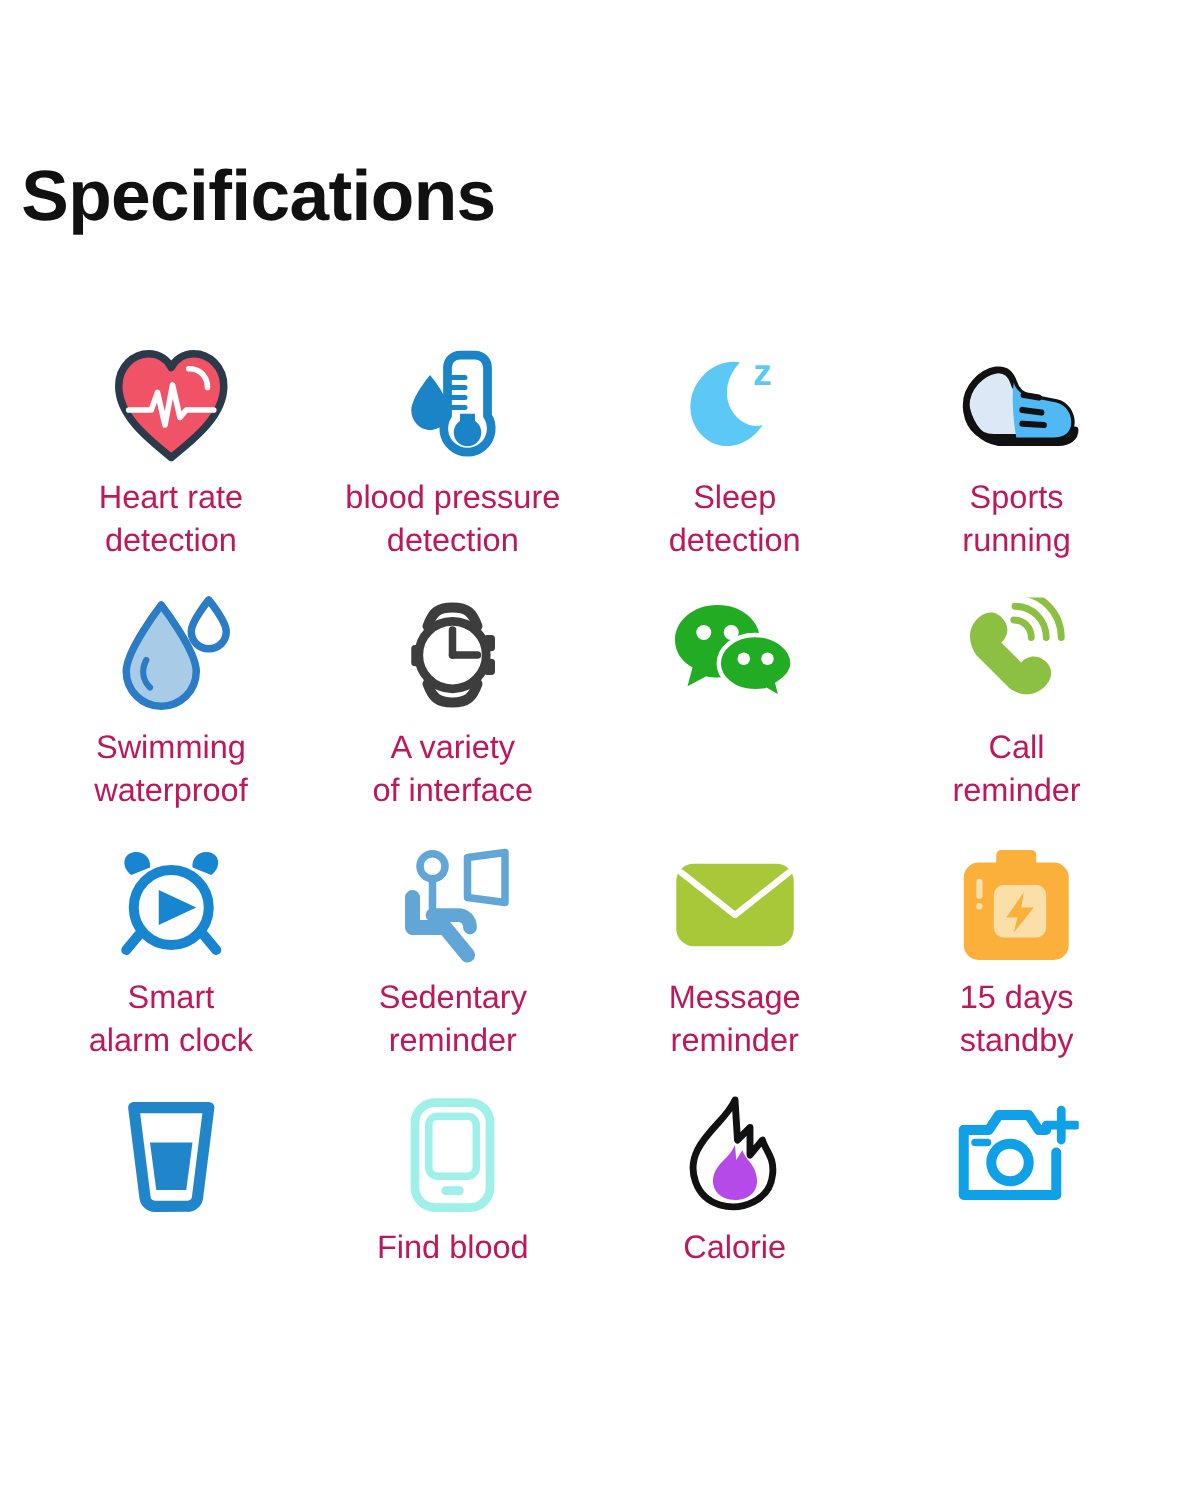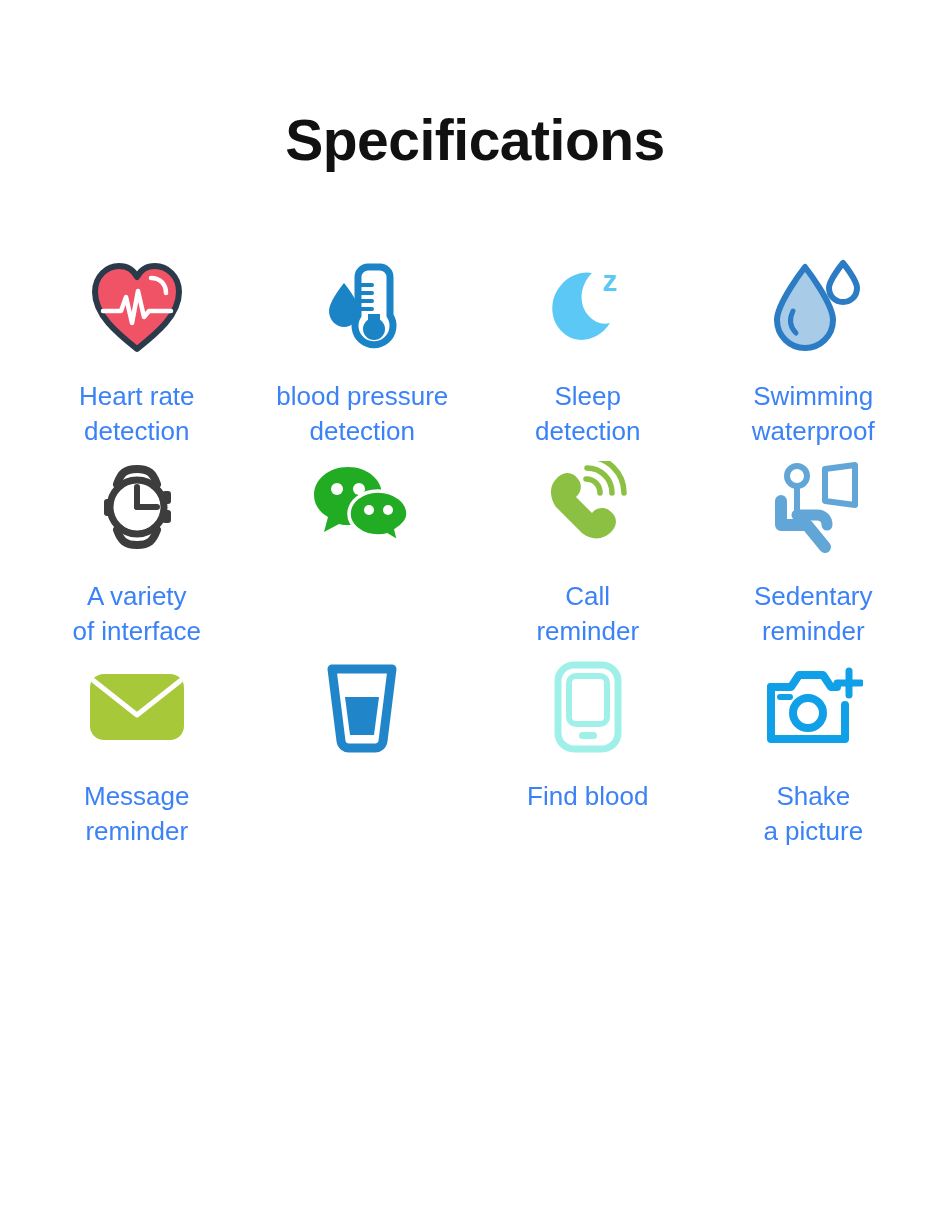--- a/index.html
+++ b/index.html
@@ -17,26 +17,25 @@
   }
 
   .page {
     width: 950px;
     height: 1208px;
     position: relative;
     background: #ffffff;
   }
 
   .page-title {
-    text-align: center;
     font-size: 57px;
     font-weight: bold;
     letter-spacing: -0.5px;
     color: #111111;
-    margin: 0;
+    margin: 17px;
     padding-top: 112px;
     line-height: 1.0;
   }
 
   .grid {
     margin-top: 86px;
     display: grid;
     grid-template-columns: repeat(4, 1fr);
     grid-template-rows: repeat(4, auto);
     row-gap: 0px;
@@ -56,25 +55,25 @@
   .icon-box {
     height: 104px;
     width: 104px;
     display: flex;
     align-items: center;
     justify-content: center;
   }
   .icon-box svg { display: block; }
 
   .cell-label {
-    margin-top: 20px;
+    margin-top: 4px;
     font-size: 26px;
     line-height: 35px;
     text-align: center;
-    color: #3b82f6;
+    color: #be185d;
     white-space: pre-line;
     font-weight: 400;
   }
 </style>
 </head>
 <body>
 
 <div class="page">
 
   <h1 class="page-title">Specifications</h1>
@@ -116,20 +115,36 @@
       <div class="icon-box">
         <svg width="100" height="96" viewBox="0 0 100 96">
           <path d="M72 64 C62 80 42 86 28 76 C11 64 10 40 24 25 C32 16 44 12 54 14 C42 26 40 44 50 56 C57 64 65 66 72 64 Z" fill="#5BC8F5"></path>
           <text x="72" y="32" font-family="'Liberation Sans', sans-serif" font-size="30" font-weight="bold" fill="#5BC8F5" text-anchor="middle">z</text>
         </svg>
       </div>
       <div class="cell-label">Sleep
 detection</div>
     </div>
 
+    <div class="cell">
+      <div class="icon-box">
+        <svg width="104" height="96" viewBox="0 0 104 96">
+          <path d="M12 48 C12 34 24 22 36 20 C44 19 48 24 50 30 C52 37 58 41 64 42 L84 46 C92 48 96 55 96 62 C96 70 90 74 82 74 L34 74 C20 74 12 62 12 48 Z" fill="#DCE8F5" stroke="#111111" stroke-width="5.5" stroke-linejoin="round"></path>
+          <path d="M50 30 C52 37 58 41 64 42 L84 46 C92 48 96 55 96 62 C96 70 90 74 82 74 L52 74 C50 62 48 44 50 30 Z" fill="#4FB8F5"></path>
+          <path d="M12 50 C16 66 24 76 38 78 L86 78 C94 78 99 74 99 68" fill="none" stroke="#111111" stroke-width="5.5" stroke-linecap="round"></path>
+          <g stroke="#111111" stroke-width="5" stroke-linecap="round">
+            <line x1="58" y1="40" x2="70" y2="42"></line>
+            <line x1="57" y1="52" x2="72" y2="54"></line>
+            <line x1="57" y1="63" x2="74" y2="64"></line>
+          </g>
+        </svg>
+      </div>
+      <div class="cell-label">Sports
+running</div>
+    </div>
 
     <div class="cell">
       <div class="icon-box">
         <svg width="100" height="100" viewBox="0 0 100 100">
           <path d="M42 10 C42 10 14 46 14 63 C14 79 27 91 42 91 C57 91 70 79 70 63 C70 46 42 10 42 10 Z" fill="#A8CCE8" stroke="#2B7CC4" stroke-width="6" stroke-linejoin="round"></path>
           <path d="M30 54 C26 62 27 70 33 76" fill="none" stroke="#2B7CC4" stroke-width="5" stroke-linecap="round"></path>
           <path d="M80 6 C80 6 66 23 66 31 C66 39 72 45 80 45 C88 45 94 39 94 31 C94 23 80 6 80 6 Z" fill="#FFFFFF" stroke="#2B7CC4" stroke-width="6" stroke-linejoin="round"></path>
         </svg>
       </div>
       <div class="cell-label">Swimming
@@ -174,20 +189,34 @@
             <path d="M50 38 C50 30 44 24 36 24" transform="translate(14,-6)"></path>
             <path d="M62 38 C62 24 51 13 37 13" transform="translate(14,-6)"></path>
             <path d="M74 38 C74 18 58 2 38 2" transform="translate(14,-6)"></path>
           </g>
         </svg>
       </div>
       <div class="cell-label">Call
 reminder</div>
     </div>
 
+    <div class="cell">
+      <div class="icon-box">
+        <svg width="100" height="96" viewBox="0 0 100 96">
+          <path d="M18 24 C10 18 11 8 19 6 C27 4 34 10 33 18 Z" fill="#1785D0"></path>
+          <path d="M82 24 C90 18 89 8 81 6 C73 4 66 10 67 18 Z" fill="#1785D0"></path>
+          <circle cx="50" cy="50" r="30" fill="none" stroke="#1785D0" stroke-width="8"></circle>
+          <path d="M40 36 L70 50 L40 64 Z" fill="#1785D0"></path>
+          <line x1="24" y1="72" x2="14" y2="84" stroke="#1785D0" stroke-width="8" stroke-linecap="round"></line>
+          <line x1="76" y1="72" x2="86" y2="84" stroke="#1785D0" stroke-width="8" stroke-linecap="round"></line>
+        </svg>
+      </div>
+      <div class="cell-label">Smart
+alarm clock</div>
+    </div>
 
     <div class="cell">
       <div class="icon-box">
         <svg width="100" height="96" viewBox="0 0 100 96">
           <circle cx="34" cy="17" r="10" fill="none" stroke="#62A6D8" stroke-width="6"></circle>
           <path d="M34 27 L34 56" stroke="#62A6D8" stroke-width="6" stroke-linecap="round"></path>
           <path d="M18 42 L18 66 L44 66 L62 88" fill="none" stroke="#62A6D8" stroke-width="12" stroke-linecap="round" stroke-linejoin="round"></path>
           <path d="M34 56 L54 56 C60 56 64 60 64 66" fill="none" stroke="#62A6D8" stroke-width="11" stroke-linecap="round"></path>
           <path d="M62 10 L92 6 L92 46 L62 42 Z" fill="none" stroke="#62A6D8" stroke-width="6" stroke-linejoin="round"></path>
         </svg>
@@ -200,20 +229,33 @@
       <div class="icon-box">
         <svg width="104" height="84" viewBox="0 0 104 84">
           <rect x="5" y="9" width="94" height="66" rx="14" fill="#A6C839"></rect>
           <path d="M9 16 L52 50 L95 16" fill="none" stroke="#FFFFFF" stroke-width="5" stroke-linejoin="round" stroke-linecap="round"></path>
         </svg>
       </div>
       <div class="cell-label">Message
 reminder</div>
     </div>
 
+    <div class="cell">
+      <div class="icon-box">
+        <svg width="92" height="96" viewBox="0 0 92 96">
+          <path d="M34 4 h24 a4 4 0 0 1 4 4 v6 h14 a12 12 0 0 1 12 12 v54 a12 12 0 0 1 -12 12 h-60 a12 12 0 0 1 -12 -12 v-54 a12 12 0 0 1 12 -12 h14 v-6 a4 4 0 0 1 4 -4 Z" fill="#FBB03B"></path>
+          <rect x="28" y="32" width="42" height="42" rx="8" fill="#FBDFA8"></rect>
+          <path d="M52 38 L38 58 L47 58 L44 70 L60 50 L50 50 Z" fill="#FBB03B"></path>
+          <rect x="14" y="27" width="5" height="16" rx="2.5" fill="#FBDFA8"></rect>
+          <circle cx="16.5" cy="49" r="2.6" fill="#FBDFA8"></circle>
+        </svg>
+      </div>
+      <div class="cell-label">15 days
+standby</div>
+    </div>
 
     <div class="cell row4-cell">
       <div class="icon-box">
         <svg width="84" height="92" viewBox="0 0 84 92">
           <path d="M12 8 h60 l-9 72 a8 8 0 0 1 -8 7 h-26 a8 8 0 0 1 -8 -7 Z" fill="none" stroke="#2086C9" stroke-width="9" stroke-linejoin="round"></path>
           <path d="M25 36 h34 l-5 38 h-24 Z" fill="#2086C9"></path>
         </svg>
       </div>
     </div>
 
@@ -221,30 +263,37 @@
       <div class="icon-box">
         <svg width="80" height="96" viewBox="0 0 80 96">
           <rect x="10" y="6" width="60" height="84" rx="16" fill="none" stroke="#9FF0E8" stroke-width="7"></rect>
           <rect x="21" y="17" width="38" height="48" rx="7" fill="none" stroke="#9FF0E8" stroke-width="6"></rect>
           <rect x="31" y="73" width="18" height="7" rx="3.5" fill="#9FF0E8"></rect>
         </svg>
       </div>
       <div class="cell-label">Find blood</div>
     </div>
 
+    <div class="cell row4-cell">
+      <div class="icon-box">
+        <svg width="88" height="96" viewBox="0 0 88 96">
+          <path d="M44 4 C38 18 22 28 14 44 C6 60 12 82 32 88 C50 93 72 84 74 64 C76 50 68 44 66 36 L56 48 L56 26 L46 36 Z" fill="#FFFFFF" stroke="#111111" stroke-width="5.5" stroke-linejoin="round"></path>
+          <path d="M44 40 C40 50 30 54 27 64 C24 75 32 84 44 84 C56 84 64 76 61 64 C59 54 52 52 50 44 L45 52 Z" fill="#B44BE8"></path>
+        </svg>
+      </div>
+      <div class="cell-label">Calorie</div>
+    </div>
 
     <div class="cell row4-cell">
       <div class="icon-box">
         <svg width="100" height="84" viewBox="0 0 100 84">
           <path d="M8 22 h20 l8 -12 h24 l8 12 h6" fill="none" stroke="#0FA0E8" stroke-width="8" stroke-linejoin="round" stroke-linecap="round"></path>
           <path d="M8 22 v52 h74 v-34" fill="none" stroke="#0FA0E8" stroke-width="8" stroke-linejoin="round" stroke-linecap="round"></path>
           <circle cx="45" cy="48" r="15" fill="none" stroke="#0FA0E8" stroke-width="8"></circle>
           <line x1="17" y1="32" x2="27" y2="32" stroke="#0FA0E8" stroke-width="6" stroke-linecap="round"></line>
           <line x1="86" y1="6" x2="86" y2="30" stroke="#0FA0E8" stroke-width="7" stroke-linecap="round"></line>
           <line x1="74" y1="18" x2="98" y2="18" stroke="#0FA0E8" stroke-width="7" stroke-linecap="round"></line>
         </svg>
       </div>
-      <div class="cell-label">Shake
-a picture</div>
     </div>
 
   </div>
 </div>
 
 </body></html>

